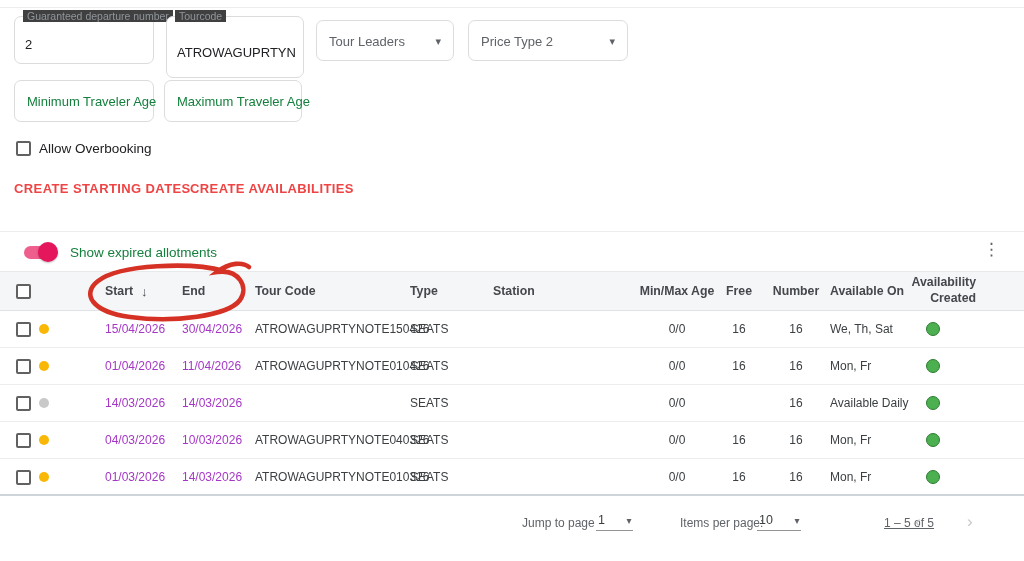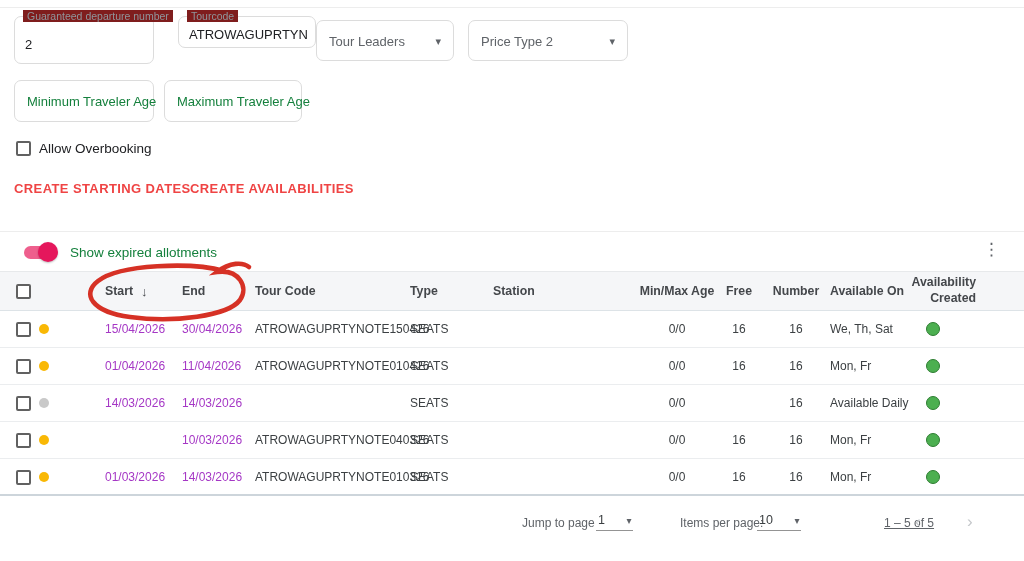--- a/index.html
+++ b/index.html
@@ -9,21 +9,21 @@
     position:relative; width:1024px; height:561px; background:#fff;
     overflow:hidden; color:#3c4043;
   }
   .hline { position:absolute; left:0; width:1024px; height:1px; background:#ededed; }
 
   
   .field {
     position:absolute; background:#fff; border:1px solid #dcdcdc; border-radius:7px;
   }
   .field .flabel {
-    position:absolute; top:-7px; left:8px; background:#7f1d1d; padding:0 4px;
+    position:absolute; top:-7px; left:8px; background:#404040; padding:0 4px;
     font-size:10.5px; color:#8f959b; white-space:nowrap;
   }
   .field .fvalue {
     position:absolute; left:10px; right:8px; top:50%; transform:translateY(-50%);
     font-size:13px; color:#202124; white-space:nowrap; overflow:hidden;
   }
   .field .fvalue.offset { top:58%; }
   .selectbox {
     position:absolute; background:#fff; border:1px solid #dcdcdc; border-radius:7px;
     cursor:pointer;
@@ -119,21 +119,21 @@
 
 <div id="app">
 
   <div class="hline" style="top:7px;"></div>
 
   <div class="field" style="left:14px; top:16px; width:140px; height:48px;">
     <span class="flabel">Guaranteed departure number</span>
     <span class="fvalue offset">2</span>
   </div>
 
-  <div class="field" style="left:166px; top:16px; width:138px; height:32px;margin-left:12px;">
+  <div class="field" style="left:166px; top:16px; width:138px; height:62px;">
     <span class="flabel">Tourcode</span>
     <span class="fvalue offset">ATROWAGUPRTYNOTE15</span>
   </div>
 
   <div class="selectbox" style="left:316px; top:20px; width:138px; height:41px;">
     <span class="slabel">Tour Leaders</span>
     <span class="caret">▾</span>
   </div>
 
   <div class="selectbox" style="left:468px; top:20px; width:160px; height:41px;">
@@ -246,20 +246,21 @@
       </span>
   </div>
 
   <div class="trow" style="top:422px;">
     <span class="cell col-check">
         <span class="cbx"></span>
       </span>
     <span class="cell col-dot">
         <span class="dot" style="background: rgb(249, 184, 5);"></span>
       </span>
+    <span class="cell col-start date">04/03/2026</span>
     <span class="cell col-end date">10/03/2026</span>
     <span class="cell col-code">ATROWAGUPRTYNOTE040326</span>
     <span class="cell col-type">SEATS</span>
     <span class="cell col-station"></span>
     <span class="cell col-minmax">0/0</span>
     <span class="cell col-free">16</span>
     <span class="cell col-number">16</span>
     <span class="cell col-avail">Mon, Fr</span>
     <span class="cell col-created">
         <span class="led-circle"></span>

